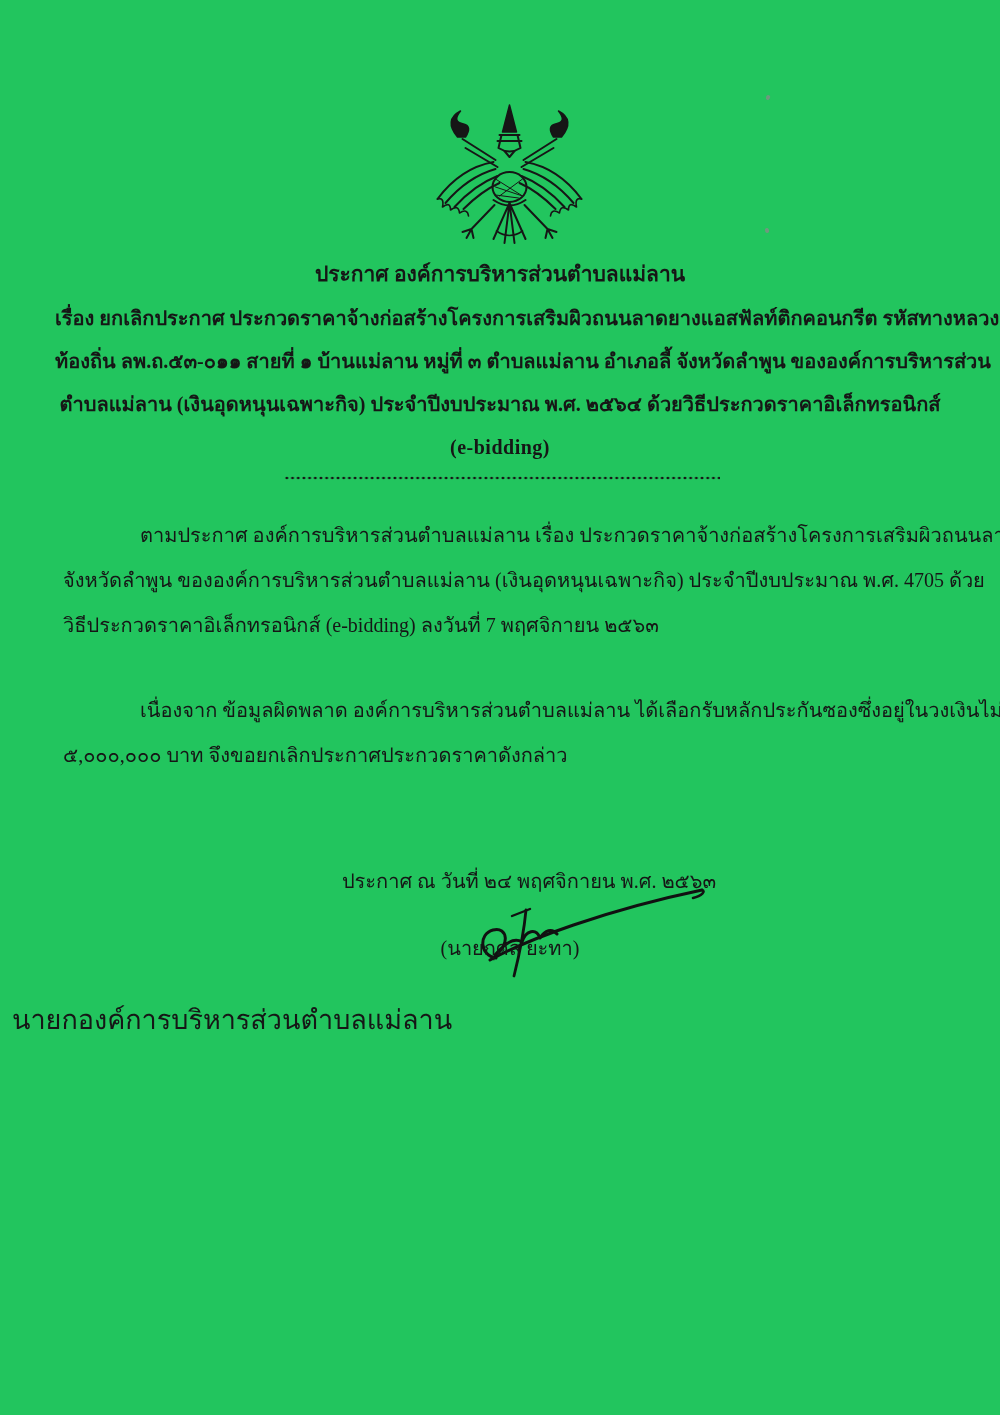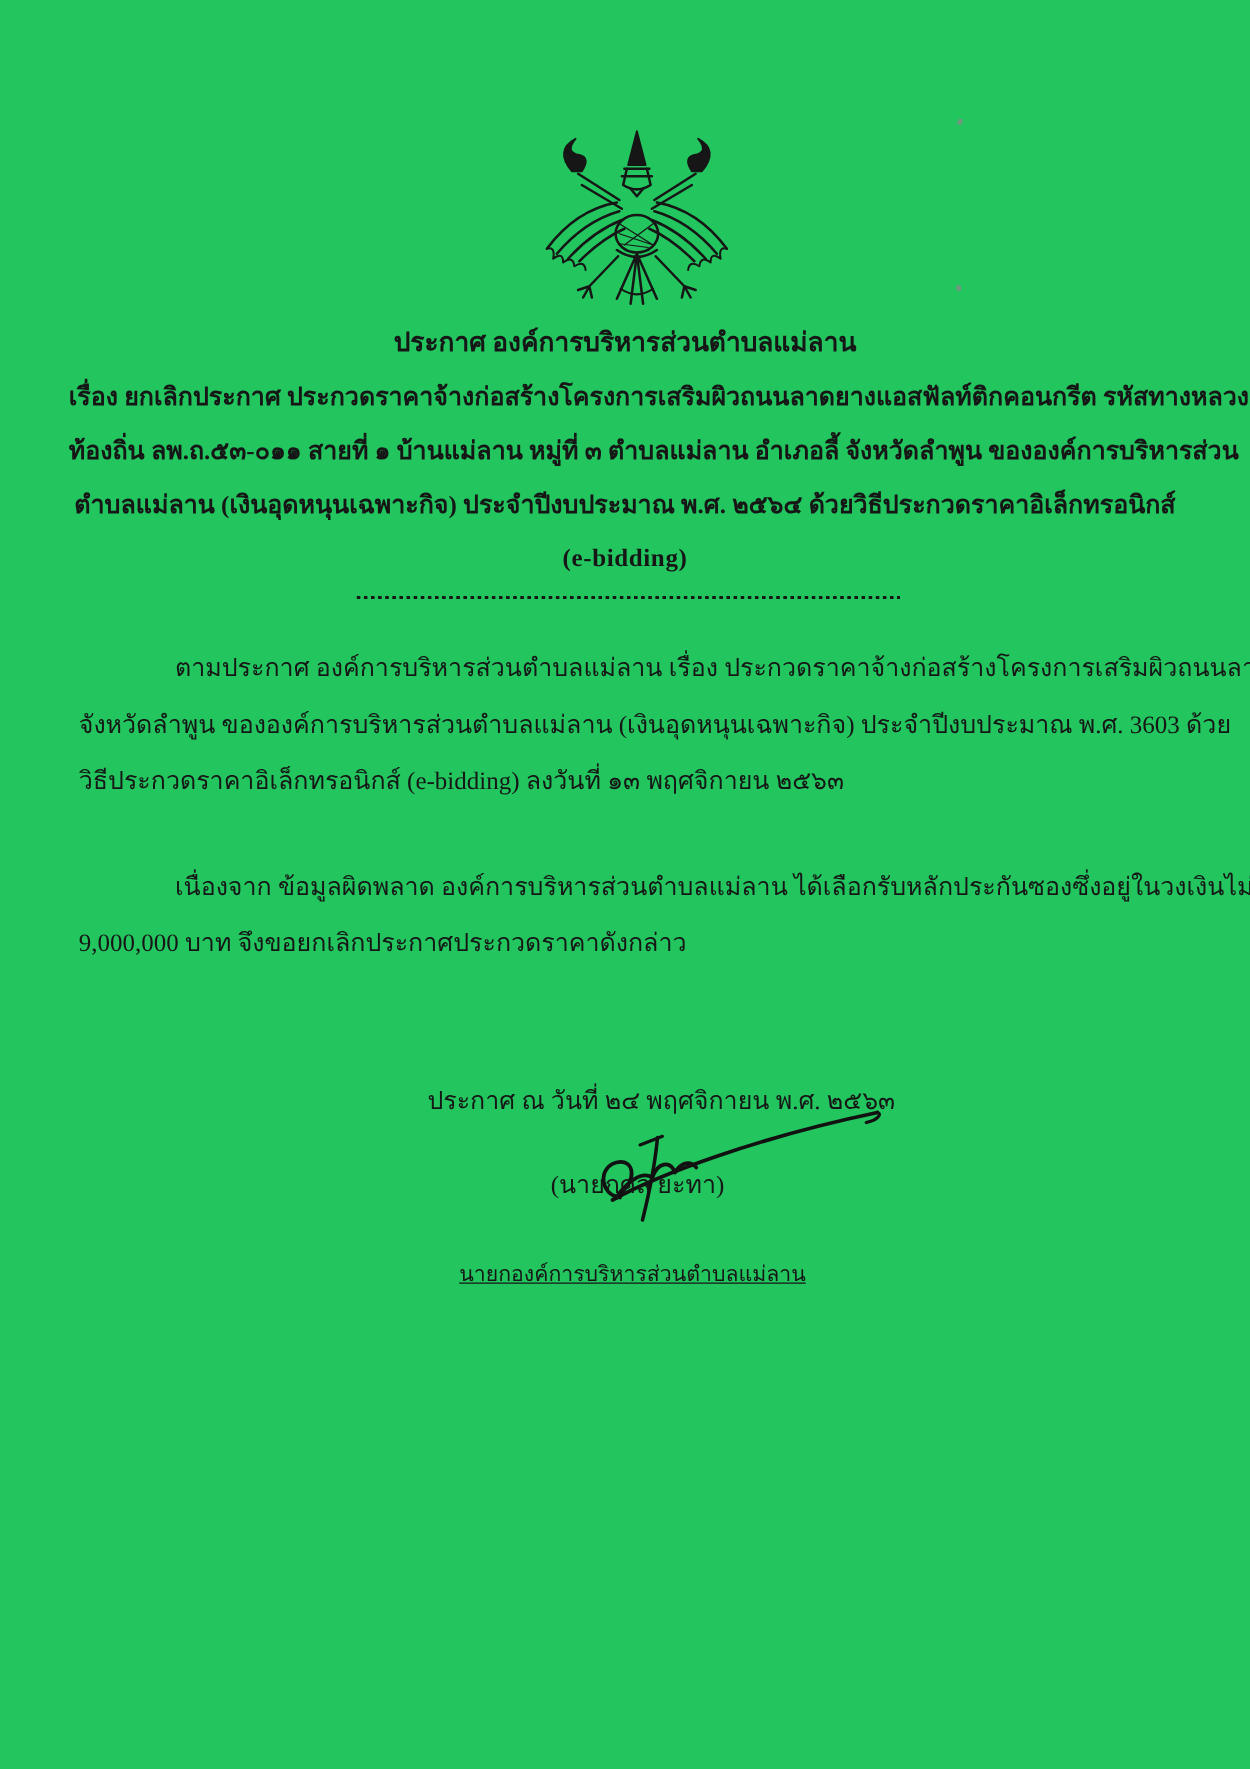--- a/index.html
+++ b/index.html
@@ -97,26 +97,24 @@
     font-size: 20px;
     line-height: 40px;
     padding-left: 20px;
     box-sizing: border-box;
   }
   .signer-title {
     position: absolute;
     top: 1000px;
     left: 0;
     width: 100%;
-    text-align: center;
-    font-size: 17px;
+    font-size: 27px;
     line-height: 40px;
     padding-left: 12px;
     box-sizing: border-box;
-    text-decoration: underline;
   }
   
   .speck {
     position: absolute;
     width: 4px;
     height: 5px;
     background: #8a8a8a;
     border-radius: 50% 40% 55% 45%;
     opacity: 0.75;
   }
@@ -176,27 +174,27 @@
     <div class="line">เรื่อง ยกเลิกประกาศ ประกวดราคาจ้างก่อสร้างโครงการเสริมผิวถนนลาดยางแอสฟัลท์ติกคอนกรีต รหัสทางหลวง</div>
     <div class="line">ท้องถิ่น ลพ.ถ.๕๓-๐๑๑ สายที่ ๑ บ้านแม่ลาน หมู่ที่ ๓ ตำบลแม่ลาน อำเภอลี้ จังหวัดลำพูน ขององค์การบริหารส่วน</div>
     <div class="line">ตำบลแม่ลาน (เงินอุดหนุนเฉพาะกิจ) ประจำปีงบประมาณ พ.ศ. ๒๕๖๔ ด้วยวิธีประกวดราคาอิเล็กทรอนิกส์</div>
     <div class="line ebidding-line">(e-bidding)</div>
   </div>
 
   <div class="dotted-separator"></div>
 
   <div class="para para1">
     <div class="line indent">ตามประกาศ องค์การบริหารส่วนตำบลแม่ลาน เรื่อง ประกวดราคาจ้างก่อสร้างโครงการเสริมผิวถนนลาดยาง</div>
-    <div class="line">จังหวัดลำพูน ขององค์การบริหารส่วนตำบลแม่ลาน (เงินอุดหนุนเฉพาะกิจ) ประจำปีงบประมาณ พ.ศ. 3603 ด้วย</div>
-    <div class="line">วิธีประกวดราคาอิเล็กทรอนิกส์ (e-bidding) ลงวันที่ ๑๓ พฤศจิกายน ๒๕๖๓</div>
+    <div class="line">จังหวัดลำพูน ขององค์การบริหารส่วนตำบลแม่ลาน (เงินอุดหนุนเฉพาะกิจ) ประจำปีงบประมาณ พ.ศ. 4705 ด้วย</div>
+    <div class="line">วิธีประกวดราคาอิเล็กทรอนิกส์ (e-bidding) ลงวันที่ 7 พฤศจิกายน ๒๕๖๓</div>
   </div>
 
   <div class="para para2">
     <div class="line indent">เนื่องจาก ข้อมูลผิดพลาด องค์การบริหารส่วนตำบลแม่ลาน ได้เลือกรับหลักประกันซองซึ่งอยู่ในวงเงินไม่เกิน</div>
-    <div class="line">9,000,000 บาท จึงขอยกเลิกประกาศประกวดราคาดังกล่าว</div>
+    <div class="line">๕,๐๐๐,๐๐๐ บาท จึงขอยกเลิกประกาศประกวดราคาดังกล่าว</div>
   </div>
 
 
   <div class="date-line">ประกาศ ณ วันที่ ๒๔ พฤศจิกายน พ.ศ. ๒๕๖๓</div>
 
   <div class="signature">
     <svg viewBox="0 0 252 102" width="252" height="102" fill="none" stroke="#111111" stroke-width="3" stroke-linecap="round" stroke-linejoin="round">
 
       <path d="M24 80 C60 60 140 30 236 10"></path>
       <path d="M236 10 c4 1 0 6 -9 8" stroke-width="2.6"></path>

